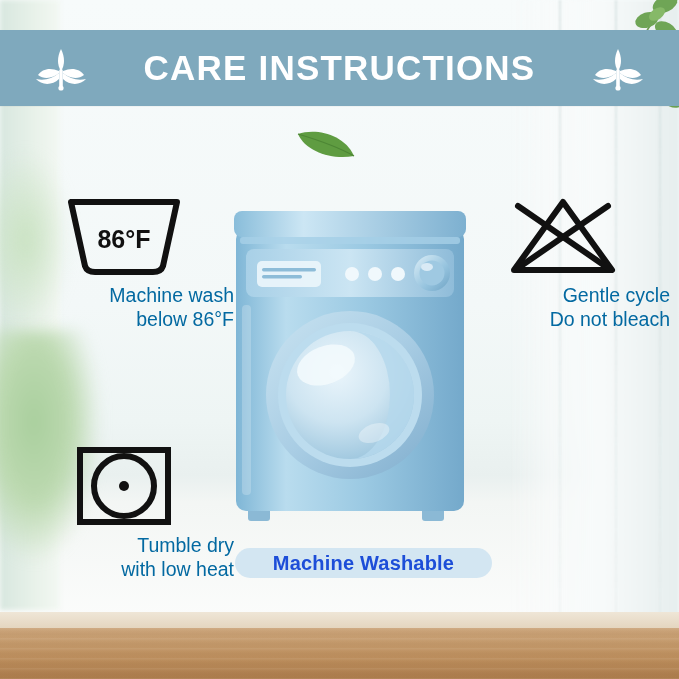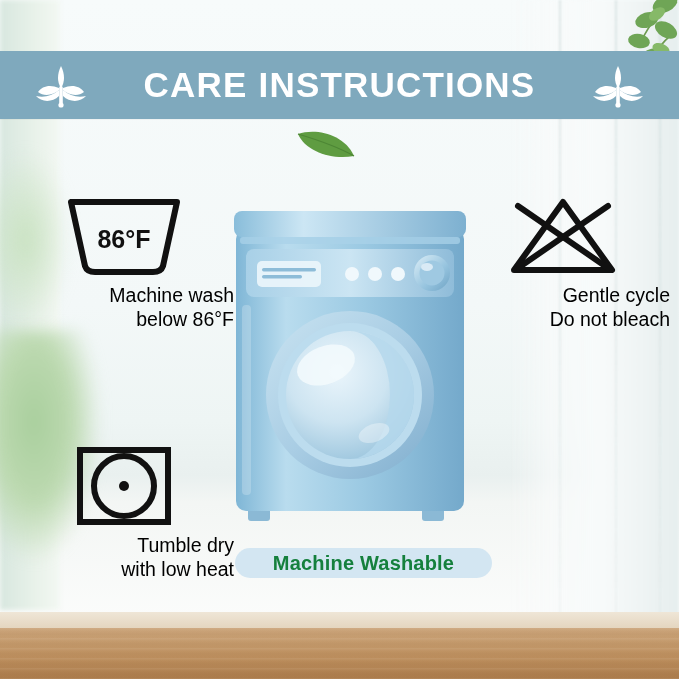--- a/index.html
+++ b/index.html
@@ -54,25 +54,24 @@
     position:absolute;left:0;right:0;top:628px;height:51px;
     background:linear-gradient(180deg,#cba47a 0%,#c49a6c 28%,#bb8d5c 60%,#ab7b4b 100%);
   }
   .bg-table-grain{
     position:absolute;left:0;right:0;top:628px;height:51px;
     background:repeating-linear-gradient(180deg,rgba(255,255,255,0.10) 0px,rgba(255,255,255,0.0) 3px,rgba(120,80,45,0.06) 6px,rgba(255,255,255,0.0) 10px);
     opacity:.8;
   }
   
   .banner{
-    position:absolute;left:0;top:30px;width:679px;height:68px;
+    position:absolute;left:0;top:30px;width:679px;height:76px;
     background:#7fa9bd;
     display:flex;align-items:center;justify-content:center;
     box-shadow:0 1px 0 rgba(0,0,0,0.03);
-    margin-top:21px;
   }
   .banner-title{
     color:#ffffff;
     font-size:35px;
     letter-spacing:1.2px;
     font-weight:bold;
     white-space:nowrap;
   }
   .orn{
     position:absolute;top:50%;transform:translateY(-50%);
@@ -83,40 +82,40 @@
   
   .leaf-cluster{
     position:absolute;right:0;top:-6px;width:110px;height:130px;
   }
   .leaf-float{
     position:absolute;left:296px;top:128px;width:62px;height:34px;
   }
   
   .icon-item{position:absolute;text-align:right;}
   .icon-caption{
-    font-size:19.5px;color:#000000;line-height:1.22;white-space:pre-line;
+    font-size:19.5px;color:#0369a1;line-height:1.22;white-space:pre-line;
   }
   .sym{display:block;margin:0 auto;}
   
   #item-wash{left:14px;top:196px;width:220px;}
   #item-gentle{left:455px;top:196px;width:215px;}
   #item-dry{left:14px;top:446px;width:220px;}
   #item-iron{left:455px;top:446px;width:215px;}
   .cap-wash{margin-top:8px;}
   
   .machine{position:absolute;left:226px;top:205px;width:248px;height:330px;}
   
   .badge{
     position:absolute;left:235px;top:548px;width:257px;height:30px;
     background:#d3e6f2;
     border-radius:15px;
     display:flex;align-items:center;justify-content:center;
   }
   .badge-text{
-    color:#15803d;font-size:20px;font-weight:bold;letter-spacing:.2px;
+    color:#1d4ed8;font-size:20px;font-weight:bold;letter-spacing:.2px;
   }
 </style>
 </head>
 <body>
 
 <div id="stage">
 
   <div class="bg-base"></div>
   <div class="bg-window-left"></div>
   <div class="bg-green-blob2"></div>

